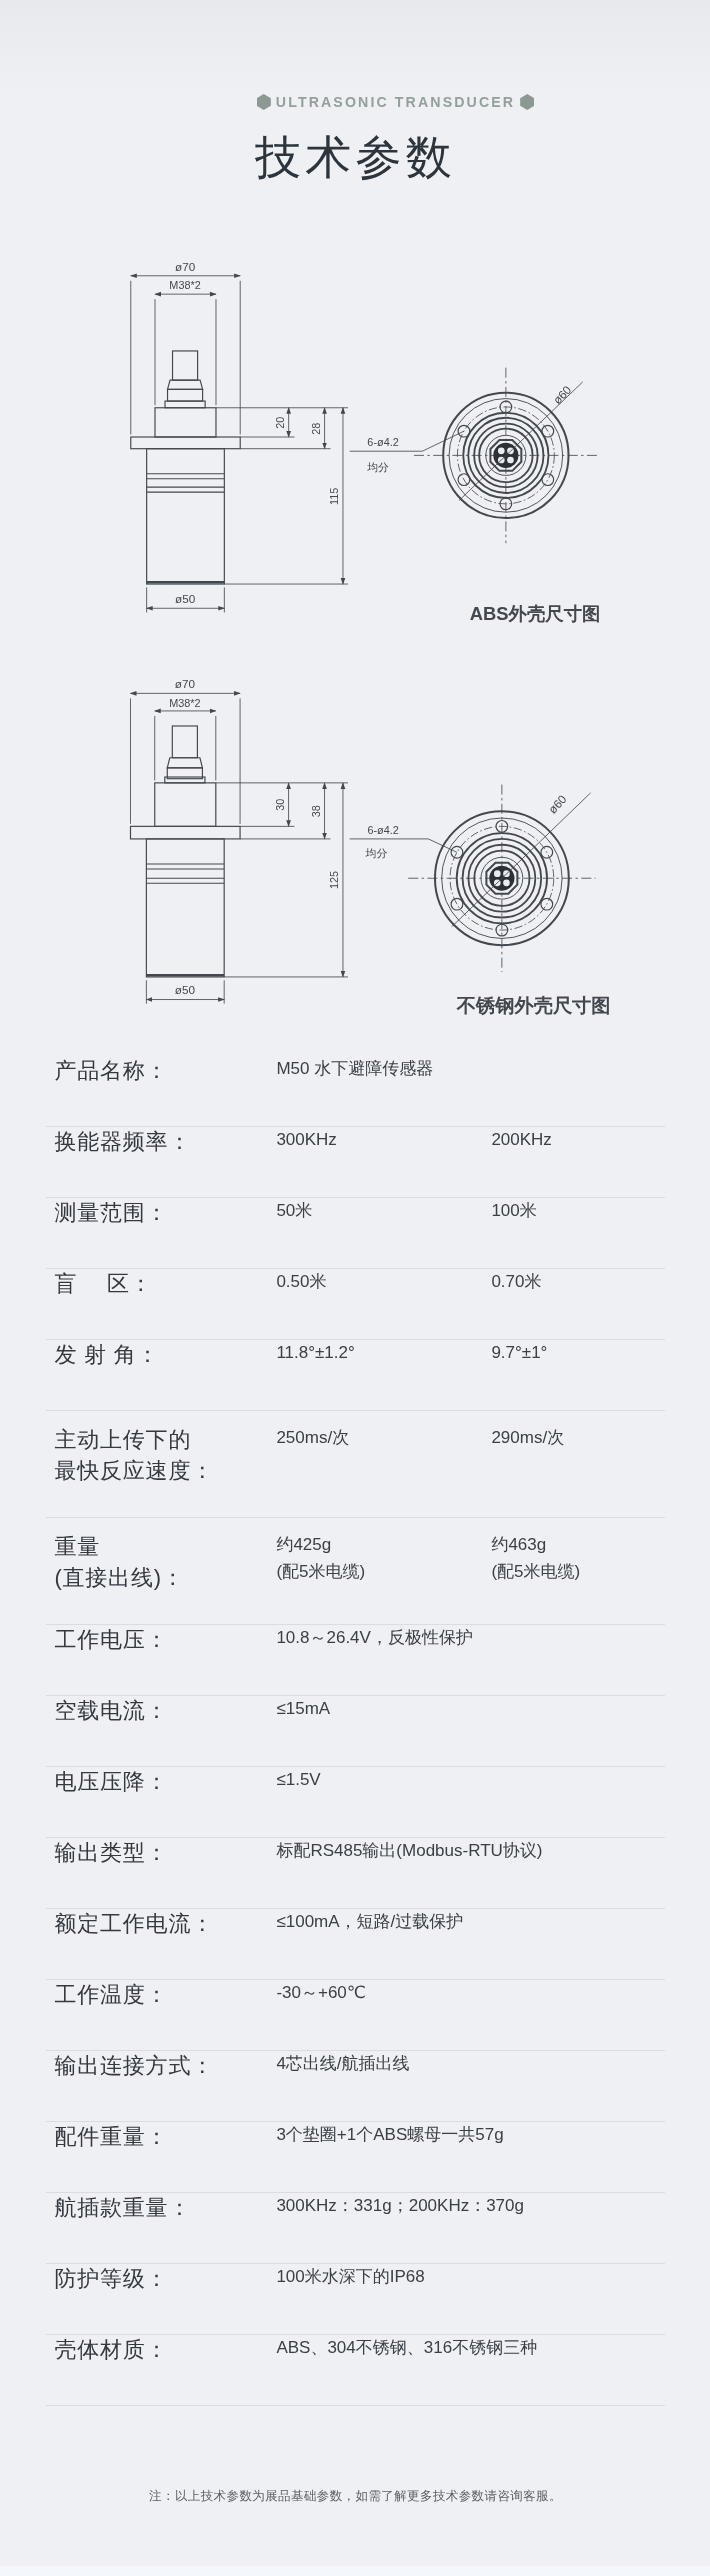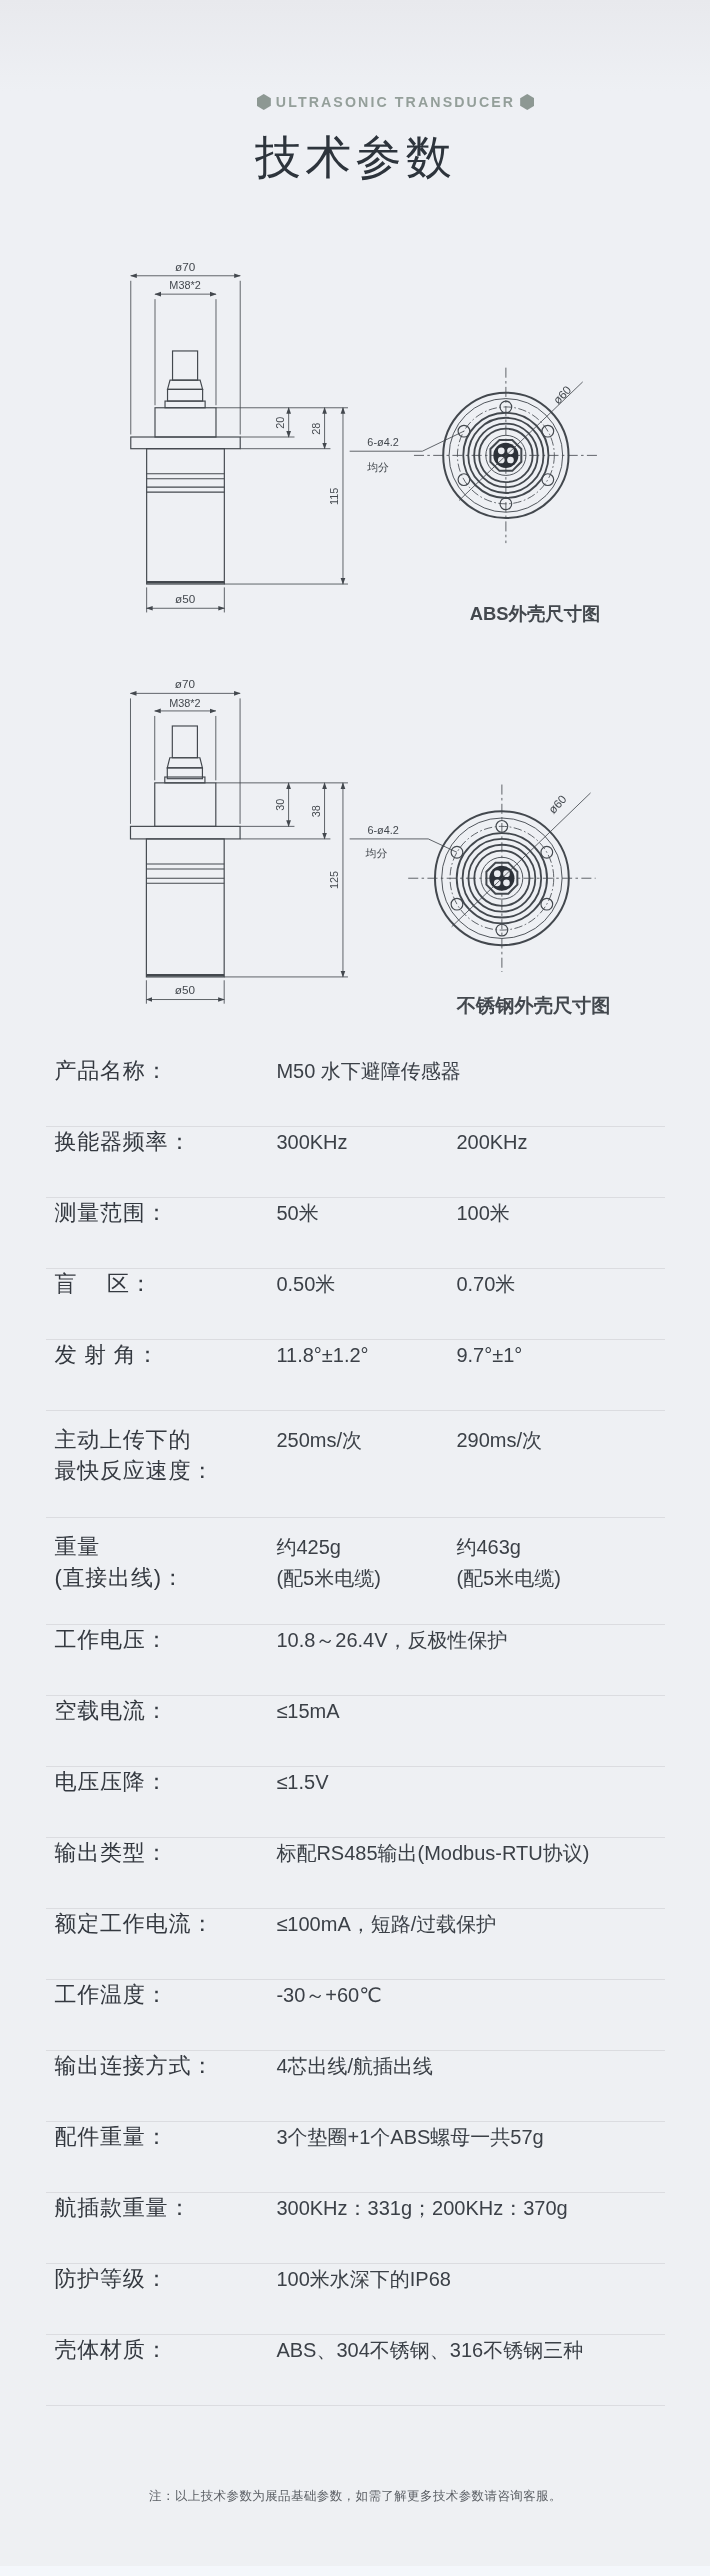--- a/index.html
+++ b/index.html
@@ -33,23 +33,23 @@
   }
   .trow{
     display:flex;align-items:flex-start;min-height:71px;
     border-bottom:1.7px solid #dbdce0;padding-left:8.4px;box-sizing:border-box;
   }
   .trow.tall{min-height:107px;align-items:flex-start;padding-top:14.2px;}
   .tlabel{
     width:222px;flex:0 0 222px;font-size:22px;font-weight:500;color:#343940;
     letter-spacing:0.8px;line-height:1.4;white-space:pre-line;
   }
-  .tval{font-size:20px;color:#3b4047;line-height:1.55;white-space:pre-line;}
+  .tval{font-size:17px;color:#3b4047;line-height:1.55;white-space:pre-line;}
   .tval.c1{width:180px;flex:0 0 180px;}
-  .tval.c2{flex:1;}
+  .tval.c2{flex:1;margin-left:35px;}
   .tval.span{flex:1;}
   .footer-note{
     position:absolute;top:2488px;left:0;width:100%;text-align:center;
     font-size:12.5px;color:#5a5e64;letter-spacing:0.4px;
   }
   .bottom-strip{
     position:absolute;bottom:0;left:0;width:100%;height:10px;background:#f4f7fb;
   }
 </style>
 </head>

